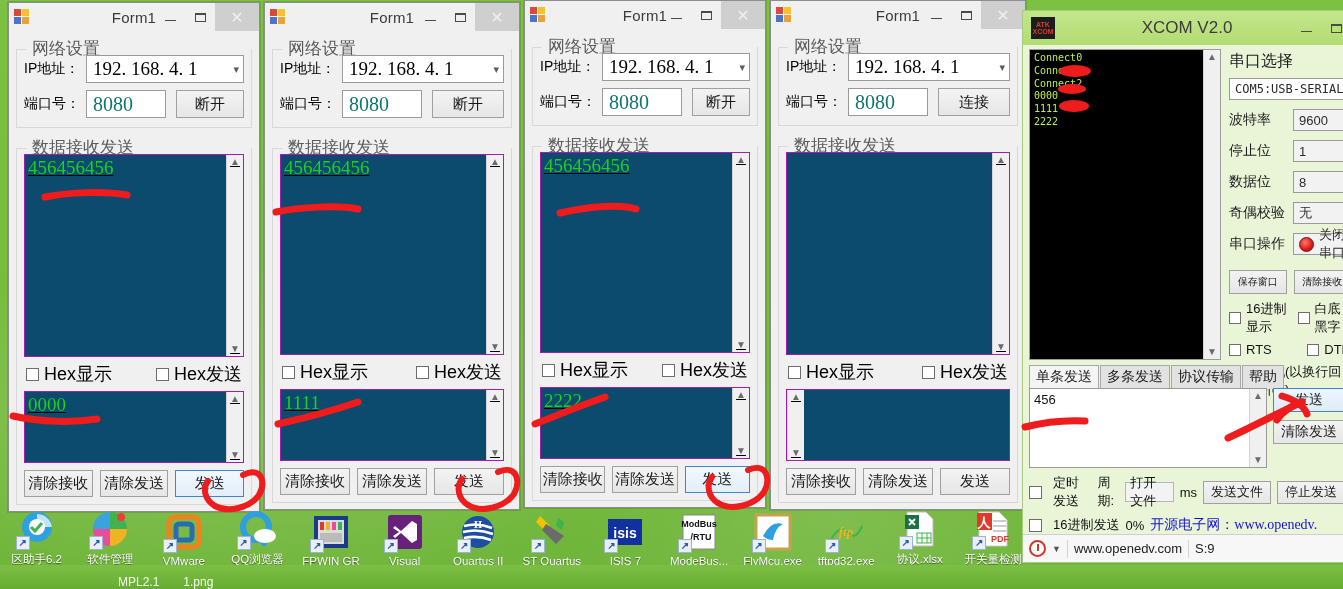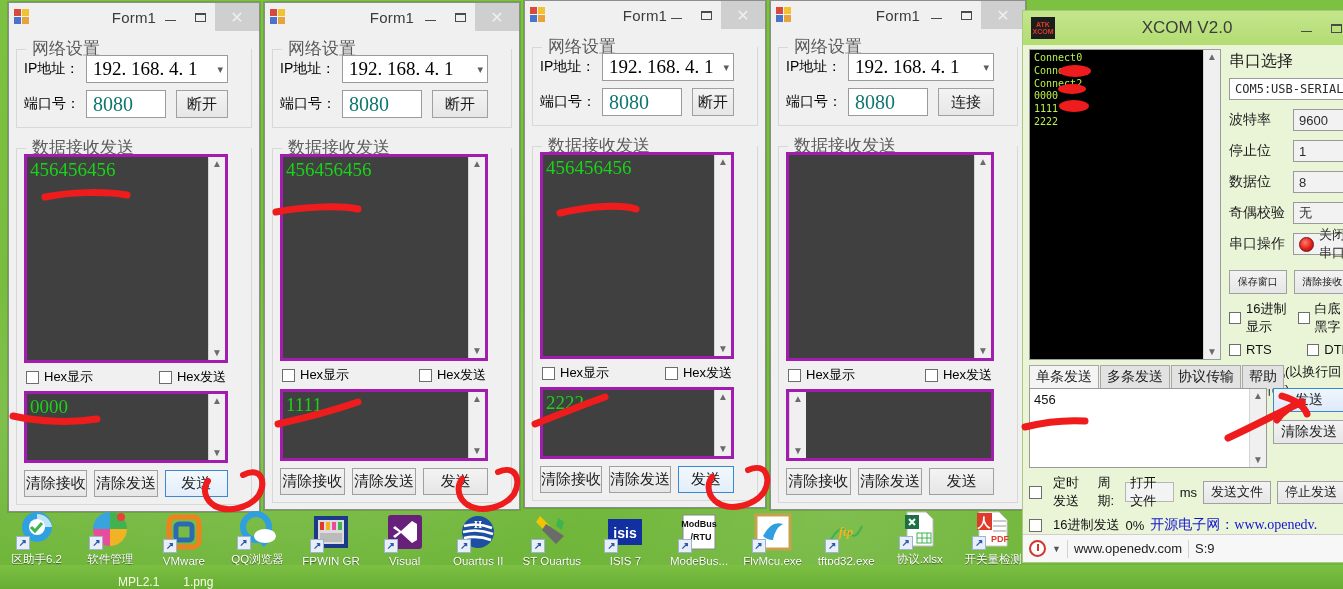--- a/index.html
+++ b/index.html
@@ -79,21 +79,21 @@
     padding: 5px 7px 6px 7px;
     overflow: hidden;
     display: flex;
     flex-direction: column;
   }
 
   .group {
     border: 1px solid #d8d8d8;
     border-top: none;
     position: relative;
-    padding: 6px 23px 7px 7px;
+    padding: 6px 7px 7px 7px;
     margin-top: 11px;
   }
   .group::before {
     content: "";
     position: absolute;
     top: 0; left: 0; width: 9px; height: 1px; background: #d8d8d8;
   }
   .group-title {
     position: absolute;
     top: -12px; left: 11px;
@@ -149,27 +149,28 @@
     background-image: linear-gradient(180deg,#f3f3f3 0%, #e6e6e6 100%);
     font-size: 15px;
     color: #1a1a1a;
     display: flex; align-items: center; justify-content: center;
     height: 28px;
     white-space: nowrap;
   }
   .btn.conn { margin-left: 10px; flex: 1 1 auto; }
 
   .console {
-    background: #404040;
-    border: 3px solid #a21caf;
+    background: #0c4a6e;
+    border: 1px solid #a21caf;
     position: relative;
     flex: 1 1 auto;
     min-height: 0;
     overflow: hidden;
     display: flex;
+    text-decoration: underline;
   }
   .console .text {
     color: #19d219;
     font-family: "Liberation Serif", serif;
     font-size: 19px;
     padding: 2px 0 0 3px;
     line-height: 1.15;
     white-space: pre;
     flex: 1 1 auto;
     overflow: hidden;
@@ -183,21 +184,21 @@
     flex-direction: column;
     justify-content: space-between;
     align-items: center;
     padding: 2px 0;
   }
   .scrollbar .arr { font-size: 10px; color: #6b6b6b; line-height: 1; }
 
   .checkrow {
     display: flex; align-items: center;
     margin: 5px 2px 5px 2px;
-    font-size: 13px; color: #000;
+    font-size: 18px; color: #000;
   }
   .chk {
     width: 13px; height: 13px;
     border: 1px solid #6d6d6d;
     background: #fff;
     margin-right: 5px;
     flex: 0 0 auto;
   }
   .checkrow .spacer { flex: 1 1 auto; }
 

